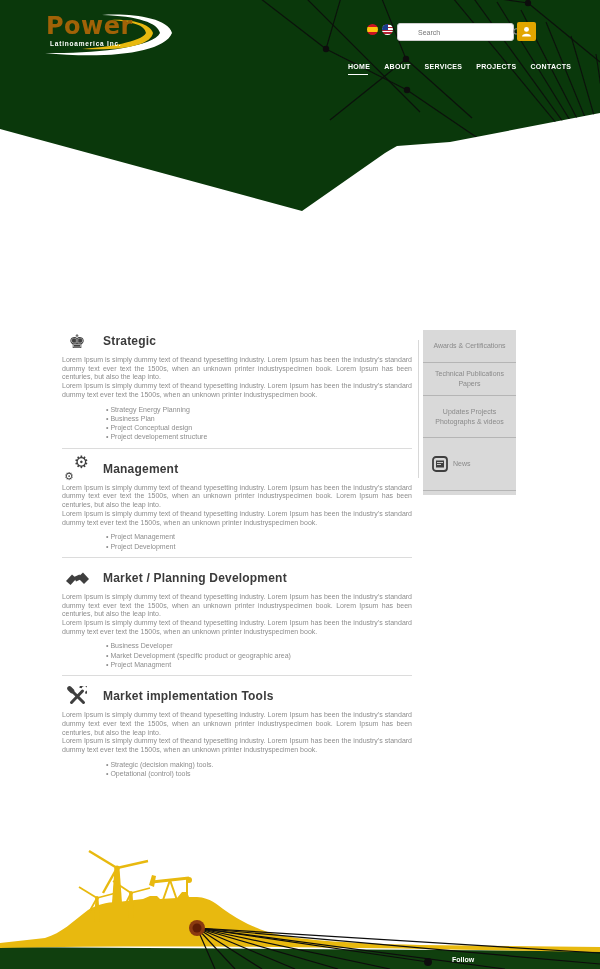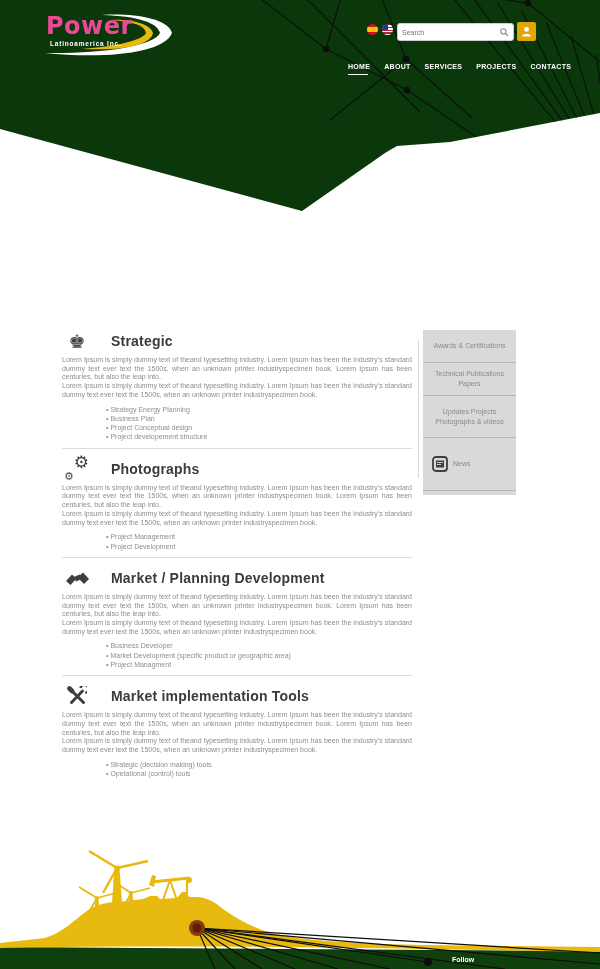--- a/index.html
+++ b/index.html
@@ -4,51 +4,51 @@
 <style>
   html,body{margin:0;padding:0;background:#ffffff;}
   .page{position:relative;width:600px;height:969px;overflow:hidden;background:#fff;
         font-family:"Liberation Sans",sans-serif;}
 
   
   .hdr{position:absolute;left:0;top:0;width:600px;height:225px;}
   .hdr svg.bg{position:absolute;left:0;top:0;}
   .logo{position:absolute;left:40px;top:10px;width:160px;height:50px;cursor:pointer;}
   .logo .swoosh{position:absolute;left:0;top:0;}
-  .brand-name{position:absolute;left:6px;top:2px;font-size:24px;font-weight:bold;color:#ec4899;
+  .brand-name{position:absolute;left:6px;top:2px;font-size:24px;font-weight:bold;color:#a16207;
               letter-spacing:0.5px;font-family:"DejaVu Sans",sans-serif;}
   .brand-sub{position:absolute;left:10px;top:30px;font-size:6.5px;font-weight:bold;color:#fff;
              letter-spacing:0.8px;}
   .flags{position:absolute;left:367px;top:24px;display:flex;gap:4px;}
   .flag{width:11px;height:11px;border-radius:50%;display:inline-block;position:relative;overflow:hidden;}
   .flag-es{background:linear-gradient(180deg,#cc1122 0 27%,#ffc40c 27% 73%,#cc1122 73% 100%);}
   .flag-us{background:repeating-linear-gradient(180deg,#b22234 0 1.4px,#ffffff 1.4px 2.8px);}
   .flag-us::after{content:"";position:absolute;left:0;top:0;width:5.5px;height:5.5px;background:#1a3c8c;}
   .searchbox{position:absolute;left:397px;top:23px;width:115px;height:16px;background:#fff;
              border:1px solid #cfcfcf;border-radius:3px;display:flex;align-items:center;}
   .searchbox input{flex:1;border:none;outline:none;background:transparent;font-size:7px;color:#555;
-                   padding:0 4px;font-family:"Liberation Sans",sans-serif;}
+                   padding:0 4px;font-family:"Liberation Sans",sans-serif;margin-left:16px;}
   .searchbox .mag{flex:0 0 auto;margin-right:4px;display:block;}
   .user-btn{position:absolute;left:517px;top:22px;width:19px;height:19px;background:#e2a600;
             border:none;border-radius:2px;padding:0;cursor:pointer;display:flex;align-items:center;justify-content:center;}
   .nav{position:absolute;left:348px;top:63px;display:flex;gap:14px;}
   .nav a{color:#fff;font-size:7px;font-weight:bold;text-decoration:none;letter-spacing:0.3px;
          padding-bottom:3px;position:relative;}
   .nav a.active::after{content:"";position:absolute;left:0;right:2px;bottom:-2px;height:1.5px;background:#fff;}
 
   
   .content{position:absolute;left:62px;top:330px;width:350px;}
   .topic-head{display:flex;align-items:center;gap:9px;margin:0 0 4px 2px;height:22px;}
   .t-icon{width:26px;display:flex;justify-content:center;align-items:center;position:relative;
           color:#3f3f3f;font-family:"DejaVu Sans",sans-serif;}
   .chess-glyph{font-size:19px;line-height:19px;}
   .gearwrap{width:26px;height:24px;position:relative;}
   .gear-big{position:absolute;right:1px;top:-3px;font-size:17px;line-height:17px;}
   .gear-small{position:absolute;left:0px;bottom:-1px;font-size:11px;line-height:11px;}
-  .topic h2{margin:12px;font-size:14px;color:#3b3b3b;letter-spacing:0.2px;}
+  .topic h2{margin:4px;font-size:12px;color:#3b3b3b;letter-spacing:0.2px;}
   .topic p{margin:0;font-size:7px;line-height:8.7px;color:#8d8d8d;text-align:justify;}
   .topic ul{margin:5px 0 5px 44px;padding:0;list-style:none;}
   .topic li{font-size:7px;line-height:9.3px;color:#8d8d8d;}
   .topic li::before{content:"• ";}
   .divider{border:none;border-top:1px solid #dcdcdc;margin:6px 0 9px 0;}
   .v-rule{position:absolute;left:418px;top:340px;width:1px;height:138px;background:#d8d8d8;}
 
   
   .sidebar{position:absolute;left:423px;top:330px;width:93px;background:#d9d9d9;padding-bottom:4px;}
   .side-item{display:flex;align-items:center;justify-content:center;text-align:center;
@@ -160,21 +160,21 @@
       </ul>
     </section>
     <hr class="divider">
 
     <section class="topic">
       <div class="topic-head">
         <span class="t-icon gearwrap">
           <span class="gear-big">⚙</span>
           <span class="gear-small">⚙</span>
         </span>
-        <h2>Photographs</h2>
+        <h2>Management</h2>
       </div>
       <p>Lorem Ipsum is simply dummy text of theand typesetting industry. Lorem Ipsum has been the industry's standard dummy text ever text the 1500s, when an unknown printer industryspecimen book. Lorem Ipsum has been centuries, but also the leap into.</p>
       <p>Lorem Ipsum is simply dummy text of theand typesetting industry. Lorem Ipsum has been the industry's standard dummy text ever text the 1500s, when an unknown printer industryspecimen book.</p>
       <ul>
         <li>Project Management</li>
         <li>Project Development</li>
       </ul>
     </section>
     <hr class="divider">
 

